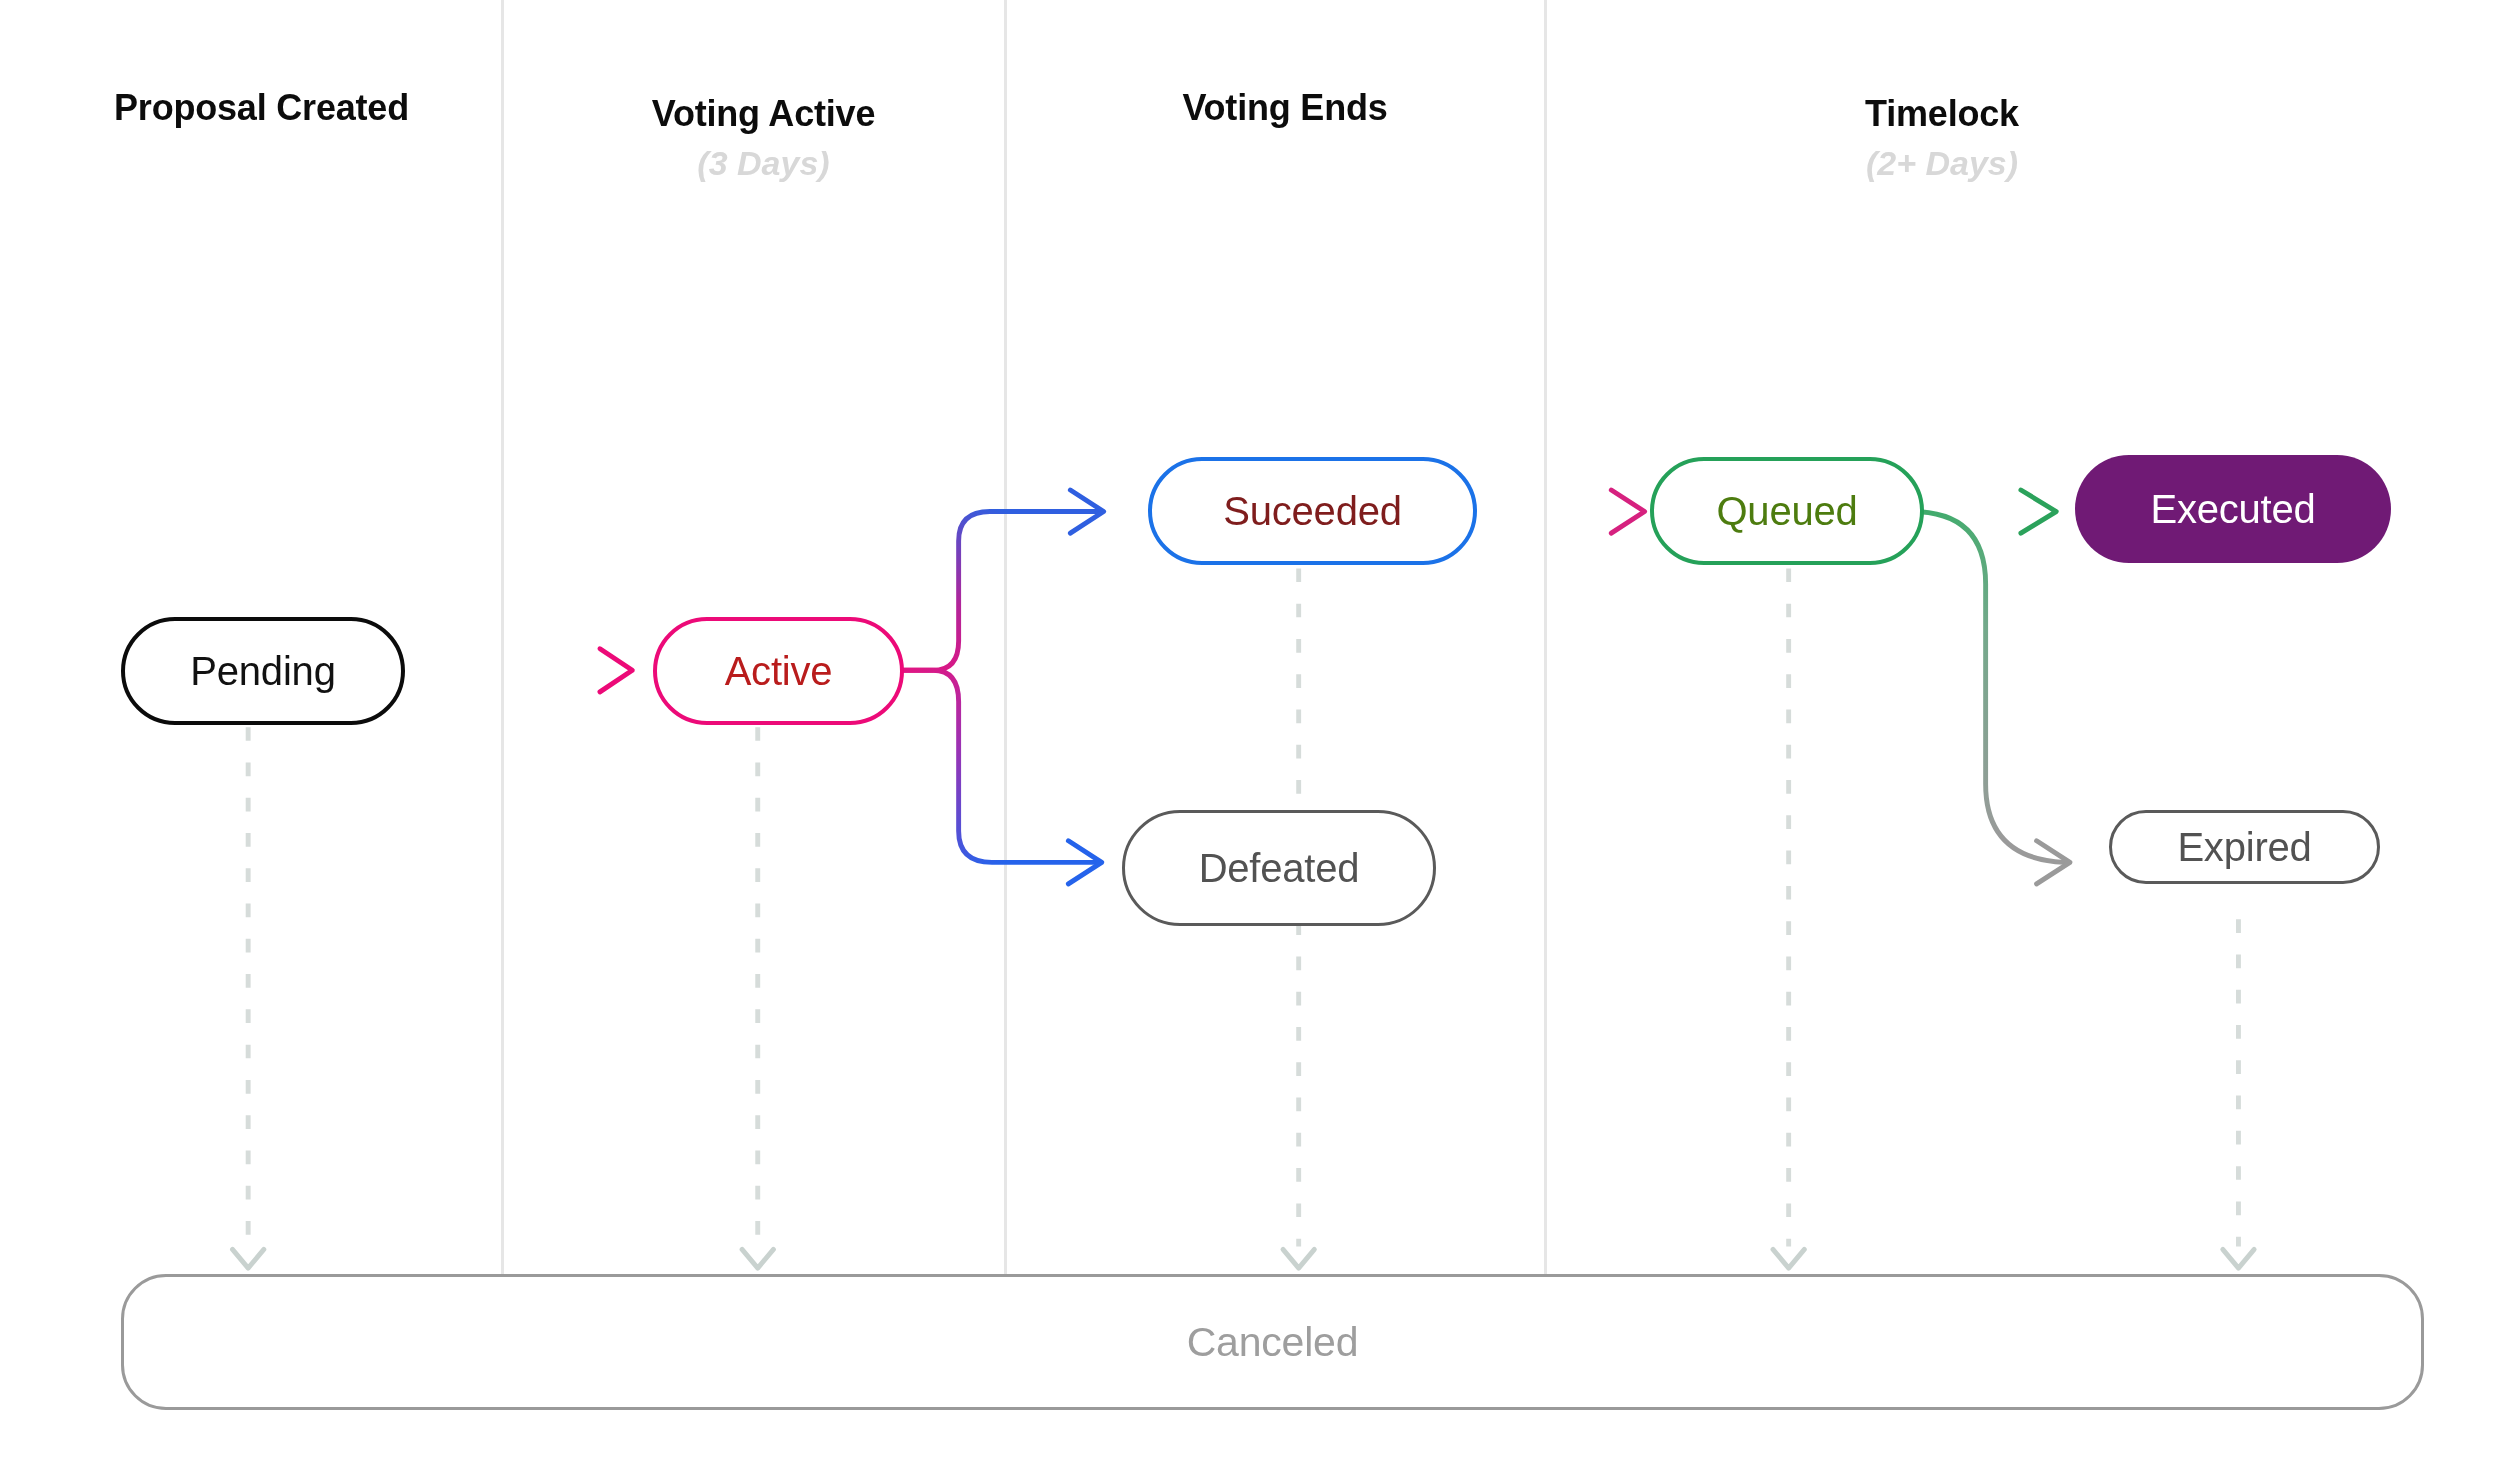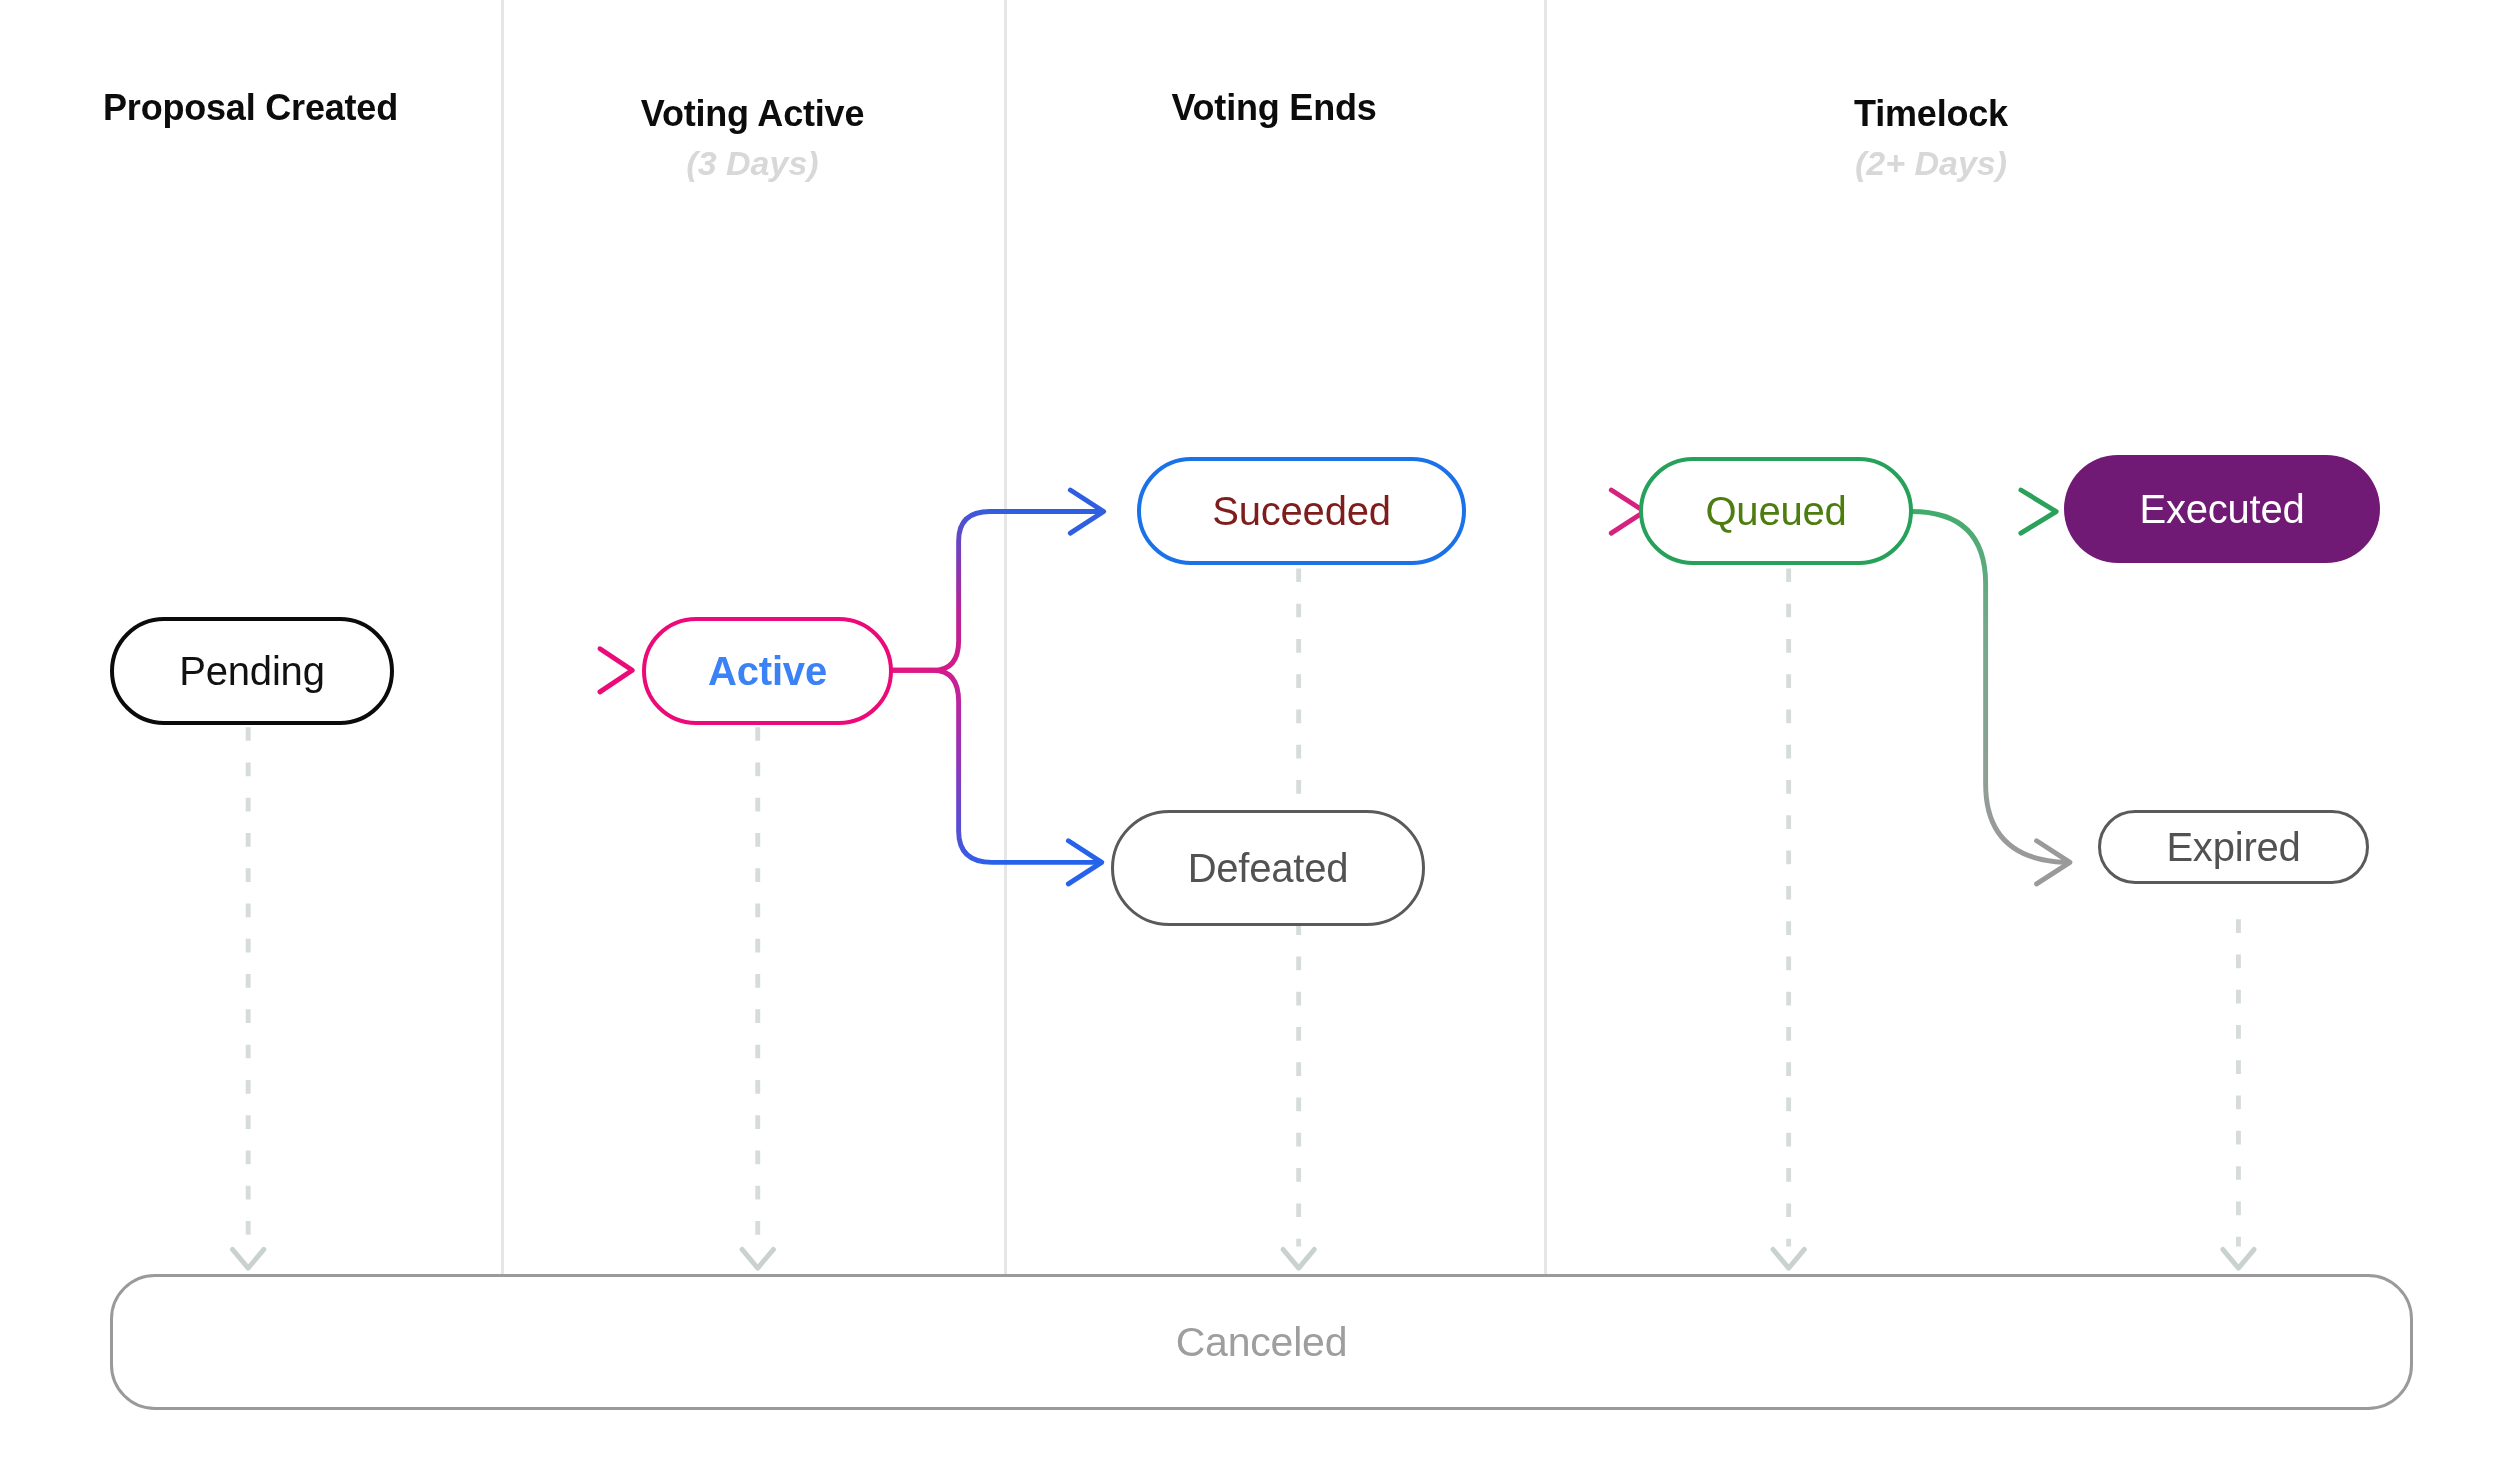--- a/index.html
+++ b/index.html
@@ -58,21 +58,21 @@
     justify-content: center;
     border-radius: 979px;
     background: #ffffff;
     white-space: nowrap;
     font-size: 40px;
     letter-spacing: -0.2px;
   }
   .node.outline { border-style: solid; }
 
   .node-pending  { border: 4.9px solid #0b0b0b; color: #111111; }
-  .node-active   { border: 4.9px solid #ec0a78; color: #3b82f6; font-weight: bold; }
+  .node-active   { border: 4.9px solid #ec0a78; color: #b91c1c; font-weight: normal; }
   .node-suceeded { border: 4.9px solid #1b72e8; color: #7f1d1d; }
   .node-queued   { border: 4.9px solid #25a159; color: #4d7c0f; }
   .node-defeated { border: 3.9px solid #5a5a5a; color: #525252; }
   .node-expired  { border: 3.9px solid #5a5a5a; color: #525252; }
   .node-executed { border: none; background: #701a75; color: #ffffff; }
 
   
   .canceled-bar {
     position: absolute;
     display: flex;
@@ -89,21 +89,21 @@
   
   svg.overlay {
     position: absolute;
     left: 0;
     top: 0;
     width: 2517px;
     height: 1467px;
     pointer-events: none;
   }
   svg.overlay.under { z-index: 1; }
-  .node, .canceled-bar, .phase-header { z-index: 3; }
+  .node, .canceled-bar, .phase-header { z-index: 3; margin-left: 11px; }
   .phase-sep { z-index: 0; }
 </style>
 </head>
 <body>
 
 <div id="stage">
 
   <div class="phase-sep" style="left:501px; height:1274px;"></div>
   <div class="phase-sep" style="left:1004px; height:1274px;"></div>
   <div class="phase-sep" style="left:1544px; height:1274px;"></div>

